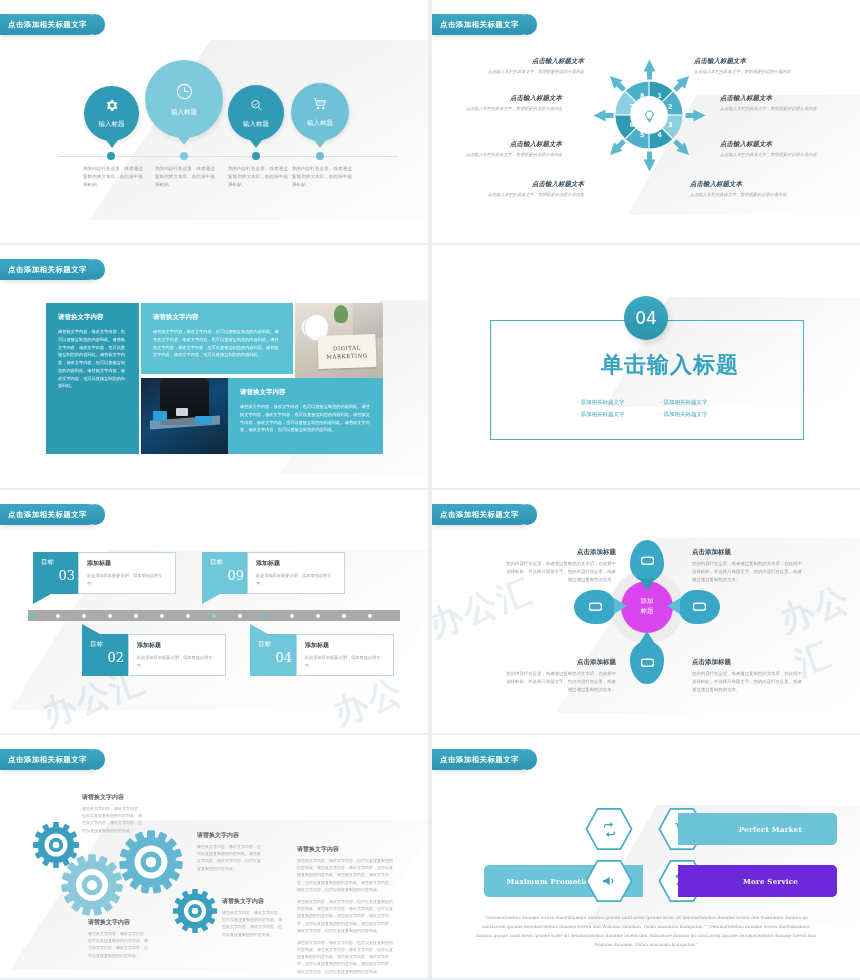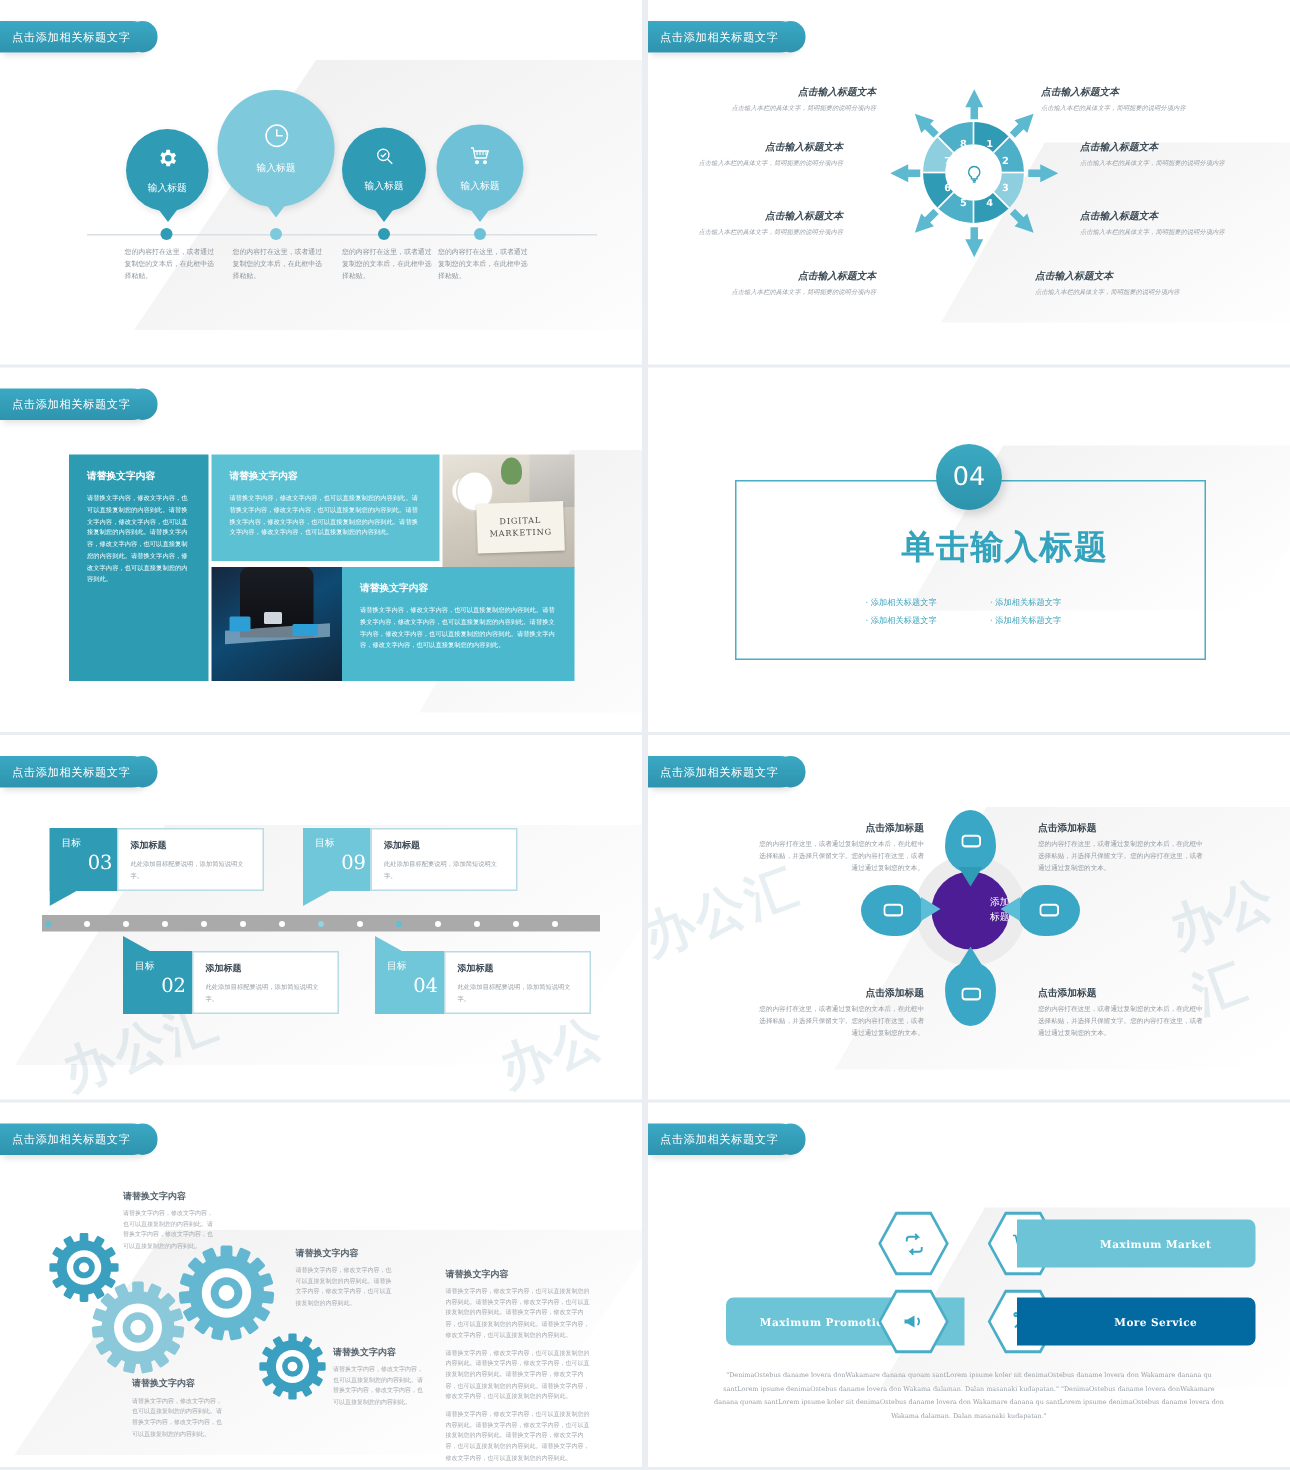--- a/index.html
+++ b/index.html
@@ -39,21 +39,21 @@
     border-radius:0 11px 11px 0;
     box-shadow:2px 2px 4px rgba(0,0,0,.12);
     white-space:nowrap;
     font-family:"DejaVu Sans",sans-serif;
   }
   .pill::after{
     content:"";position:absolute;right:-6px;top:0;width:20px;height:21px;
     background:linear-gradient(180deg,#3ba9c4,#2e93ae);
     border-radius:11px;
   }
-  .pill span{position:relative;z-index:2;}
+  .pill span{position:relative;z-index:2;font-weight:bold;}
 
   
   .wm{
     position:absolute;color:rgba(150,180,200,.22);
     font-size:34px;font-weight:bold;
     font-family:"DejaVu Sans",sans-serif;
     letter-spacing:2px;pointer-events:none;user-select:none;
   }
 
   
@@ -151,22 +151,22 @@
   .s5 .tag::after{content:"";position:absolute;width:0;height:0;}
   .s5 .card{position:absolute;width:98px;height:42px;border:1px solid #b9dbe4;
     box-sizing:border-box;padding:6px 8px;background:#fff;}
   .s5 .card h5{margin:0 0 4px 0;font-size:6px;color:#3d4b56;font-weight:bold;
     font-family:"DejaVu Sans",sans-serif;}
   .s5 .card p{margin:0;font-size:4.2px;line-height:1.8;color:#98a0a7;
     font-family:"DejaVu Sans",sans-serif;}
 
   
   .s6 .hub{position:absolute;left:189px;top:91px;width:52px;height:52px;border-radius:50%;
-    background:#4c1d95;color:#fff;display:flex;flex-direction:column;
-    align-items:flex-end;justify-content:center;font-size:6.5px;line-height:1.5;
+    background:#d946ef;color:#fff;display:flex;flex-direction:column;
+    align-items:center;justify-content:center;font-size:6.5px;line-height:1.5;
     font-family:"DejaVu Sans",sans-serif;}
   .s6 .halo{position:absolute;left:178px;top:80px;width:74px;height:74px;border-radius:50%;
     background:#ececec;}
   .s6 .pin{position:absolute;width:34px;height:34px;background:#3aa7c6;
     display:flex;align-items:center;justify-content:center;color:#fff;font-size:11px;}
   .s6 .pin-d{border-radius:50% 50% 50% 50%/60% 60% 40% 40%;}
   .s6 .pt{position:absolute;width:112px;}
   .s6 .pt h4{margin:0 0 3px 0;font-size:6.5px;color:#3b4a55;font-weight:bold;
     font-family:"DejaVu Sans",sans-serif;}
   .s6 .pt p{margin:0;font-size:4.4px;line-height:1.85;color:#949ba2;
@@ -682,41 +682,41 @@
     </div>
     <div class="hexo" style="left:226px;top:72px;"></div>
     <div class="hex" style="left:228px;top:74px;">
       <svg width="16" height="16" viewBox="0 0 24 24" fill="none" stroke="#3ba6c3" stroke-width="1.7">
           <path d="M2 4h2.6l2.4 10h11l2.2-7H5.6"></path>
           <circle cx="9" cy="18.4" r="1.5" fill="#3ba6c3"></circle>
           <circle cx="17" cy="18.4" r="1.5" fill="#3ba6c3"></circle>
         </svg>
     </div>
     <div class="barrow" style="left:246px;top:78px;background:#6ec4d7;border-radius:0 5px 5px 0;justify-content:center;padding-left:26px;">
-      <span>Maximum Market</span>
+      <span>Perfect Market</span>
     </div>
 
     <div class="barrow" style="left:52px;top:130px;background:#6ec4d7;border-radius:5px 0 0 5px;justify-content:center;padding-right:26px;">
       <span>Maximum Promotion</span>
     </div>
     <div class="hexo" style="left:153px;top:124px;"></div>
     <div class="hex" style="left:155px;top:126px;">
       <svg width="16" height="16" viewBox="0 0 24 24" fill="#3ba6c3">
           <path d="M3 10v4h3l7 4V6l-7 4H3z"></path>
           <path d="M16 8.5a4.5 4.5 0 010 7" fill="none" stroke="#3ba6c3" stroke-width="1.8"></path>
         </svg>
     </div>
     <div class="hexo" style="left:226px;top:124px;"></div>
     <div class="hex" style="left:228px;top:126px;">
       <svg width="16" height="16" viewBox="0 0 24 24" fill="none" stroke="#3ba6c3" stroke-width="2">
           <path d="M4 4l14 14M18 4L4 18"></path>
           <circle cx="5" cy="5" r="1.6" fill="#fff"></circle>
           <circle cx="19" cy="5" r="1.6" fill="#fff"></circle>
         </svg>
     </div>
-    <div class="barrow" style="left:246px;top:130px;background:#0369a1;border-radius:0 5px 5px 0;justify-content:center;padding-left:26px;">
+    <div class="barrow" style="left:246px;top:130px;background:#6d28d9;border-radius:0 5px 5px 0;justify-content:center;padding-left:26px;">
       <span>More Service</span>
     </div>
 
     <div class="para">"DenimaOstebus daname lovera donWakamare danana quoam santLorem ipsume koler sit denimaOstebus daname lovera don Wakamare danana qu santLorem ipsume denimaOstebus daname lovera don Wakama dalaman. Dalan masanaki kudapatan." "DenimaOstebus daname lovera donWakamare danana quoam santLorem ipsume koler sit denimaOstebus daname lovera don Wakamare danana qu santLorem ipsume denimaOstebus daname lovera don Wakama dalaman. Dalan masanaki kudapatan."</div>
   </div>
 
 </div>
 
 </body></html>

